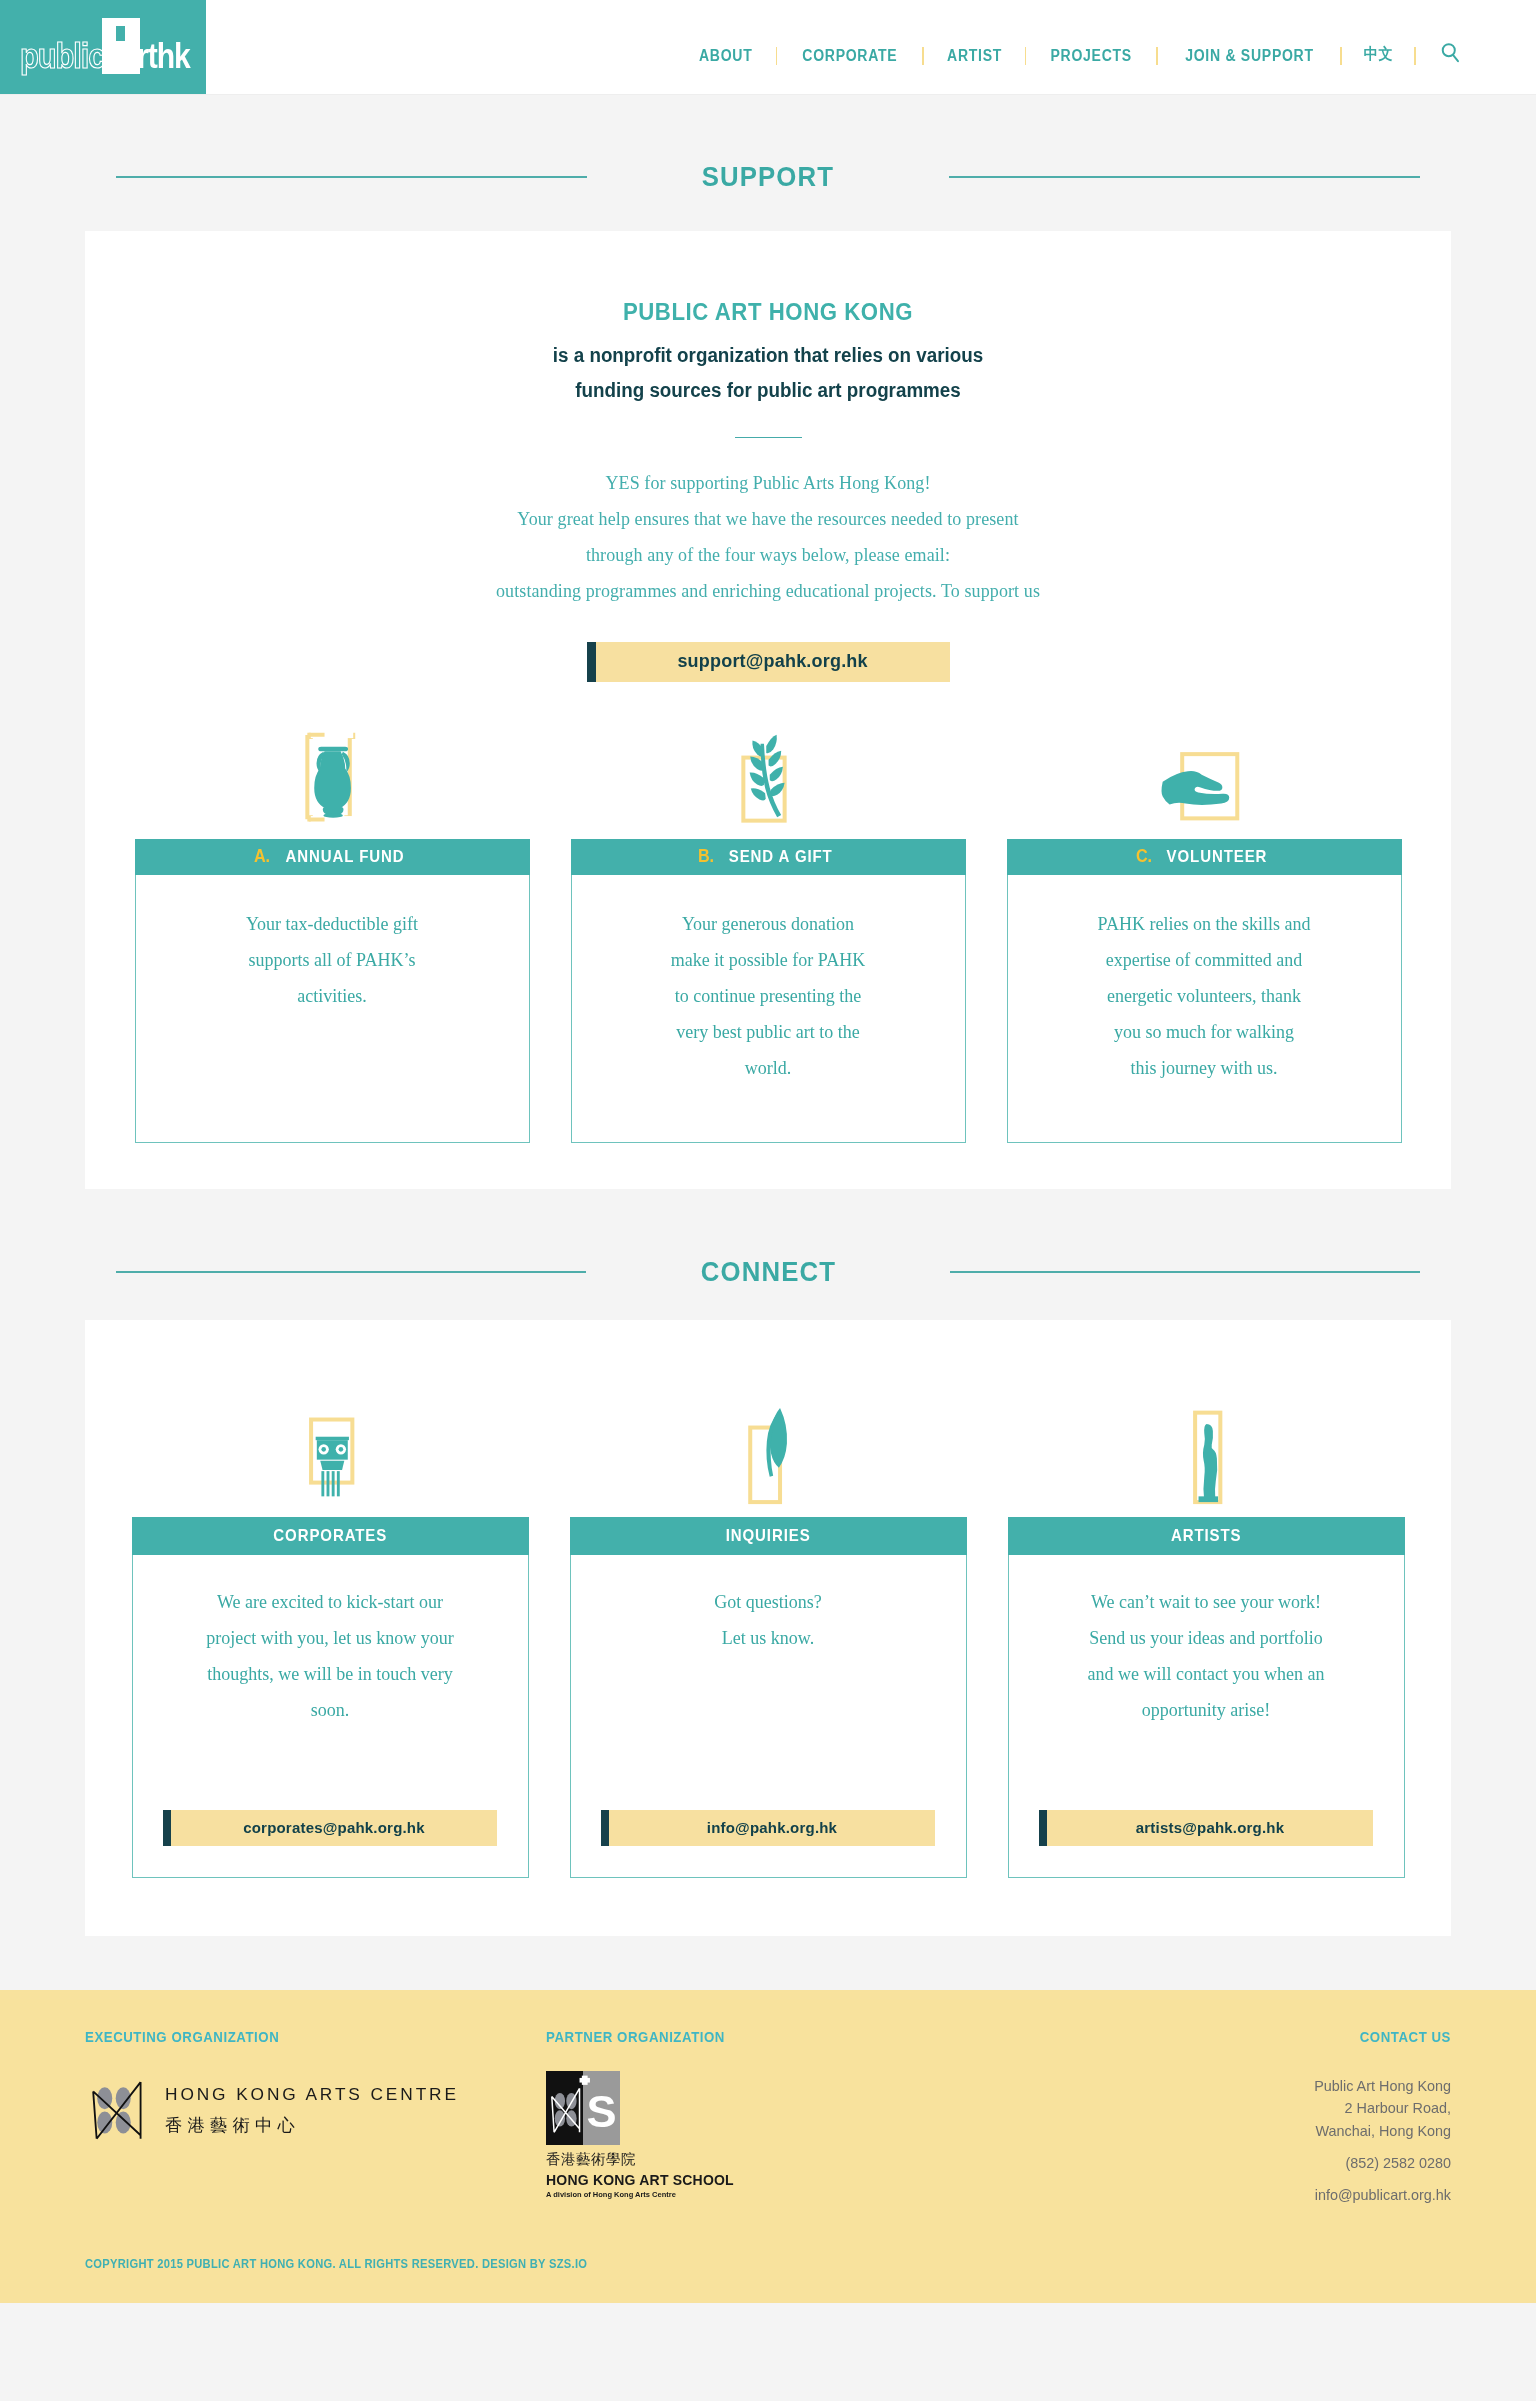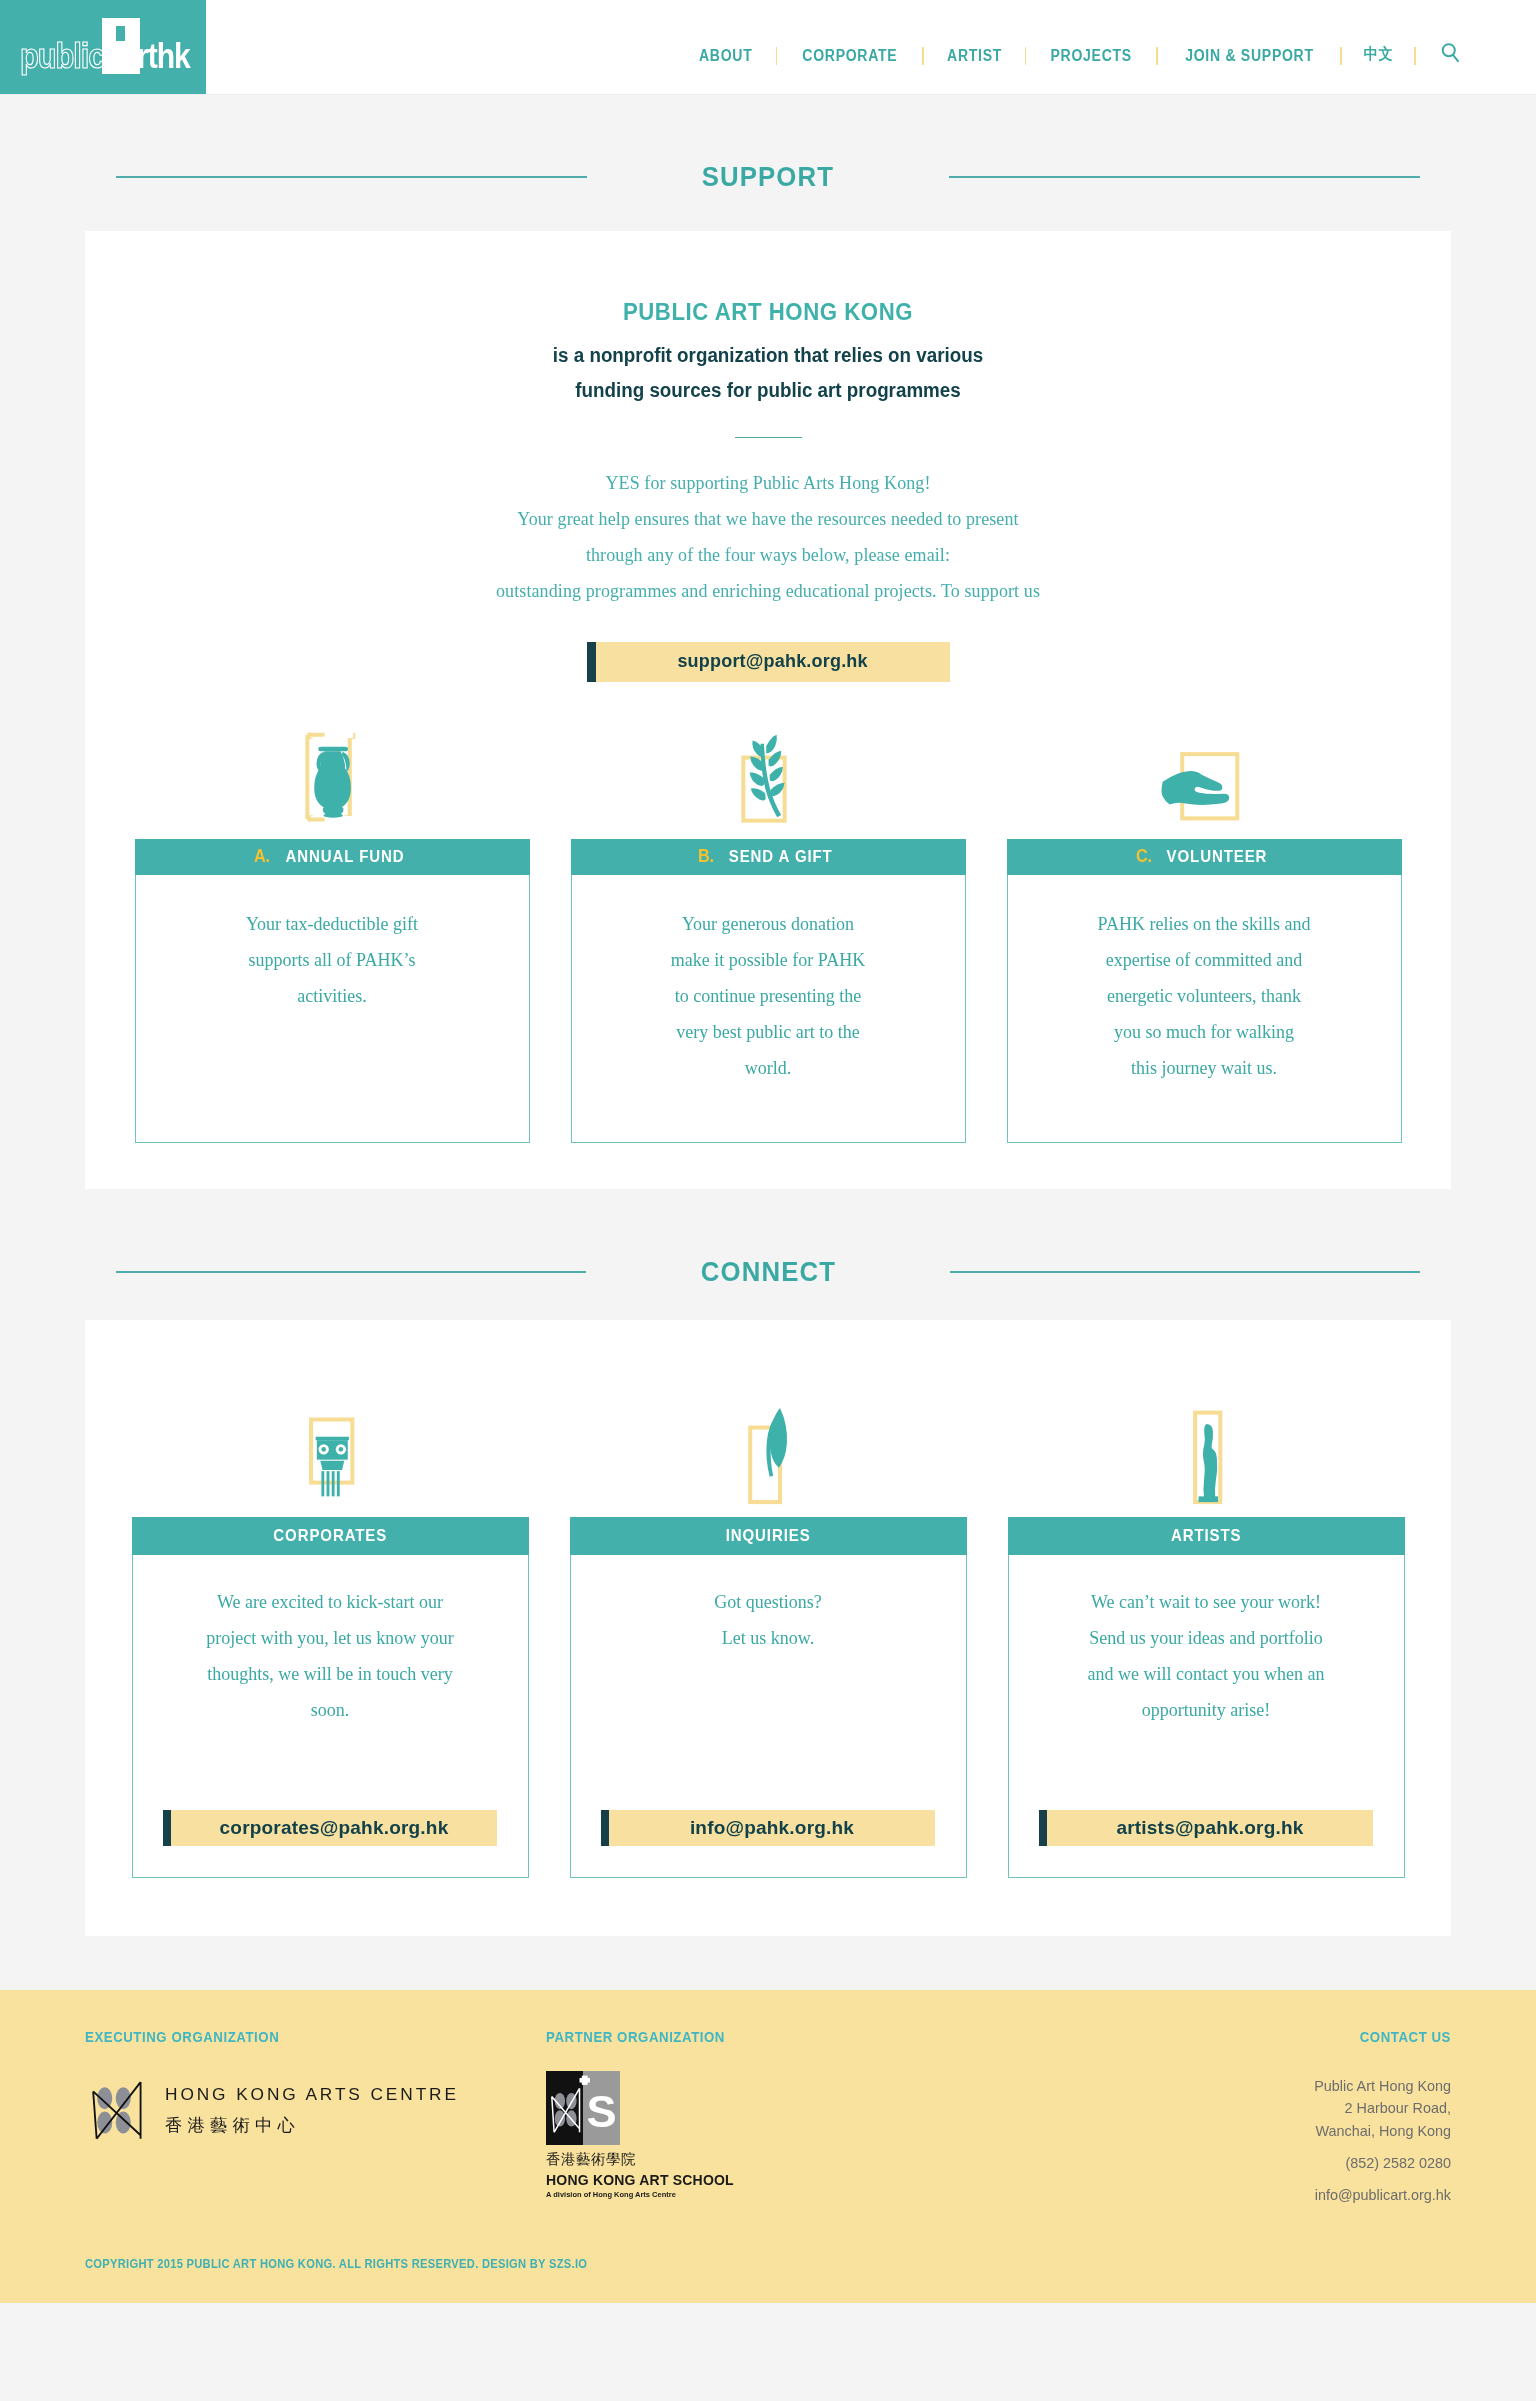--- a/index.html
+++ b/index.html
@@ -268,21 +268,21 @@
     flex-direction: column;
   }
   .connect .card-copy { flex: 1; }
   .connect .card-header { height: 38px; }
   .connect .email-chip {
     width: 334px;
     height: 36px;
     margin: 12.7px auto 31px;
   }
   .connect .email-chip .chip-bar { width: 8px; flex: 0 0 8px; }
-  .connect .email-chip .chip-body { font-size: 19px; }
+  .connect .email-chip .chip-body { font-size: 15px; }
 
   
   .site-footer {
     background: #f8e29d;
     margin-top: 54px;
     padding: 39px 85px 32px;
     position: relative;
   }
   .footer-top { display: flex; align-items: flex-start; }
   .footer-col-exec { width: 461px; }
@@ -490,21 +490,21 @@
       </div>
       <div class="card-header">
         <span class="card-letter">C.</span>
         <span class="card-title">VOLUNTEER</span>
       </div>
       <div class="card-body card-body-support">
         <div>PAHK relies on the skills and</div>
         <div>expertise of committed and</div>
         <div>energetic volunteers, thank</div>
         <div>you so much for walking</div>
-        <div>this journey wait us.</div>
+        <div>this journey with us.</div>
       </div>
     </div>
 
   </div>
 </section>
 
 <div class="section-head">
   <div class="head-rule"></div>
   <div class="head-title">CONNECT</div>
   <div class="head-rule"></div>

